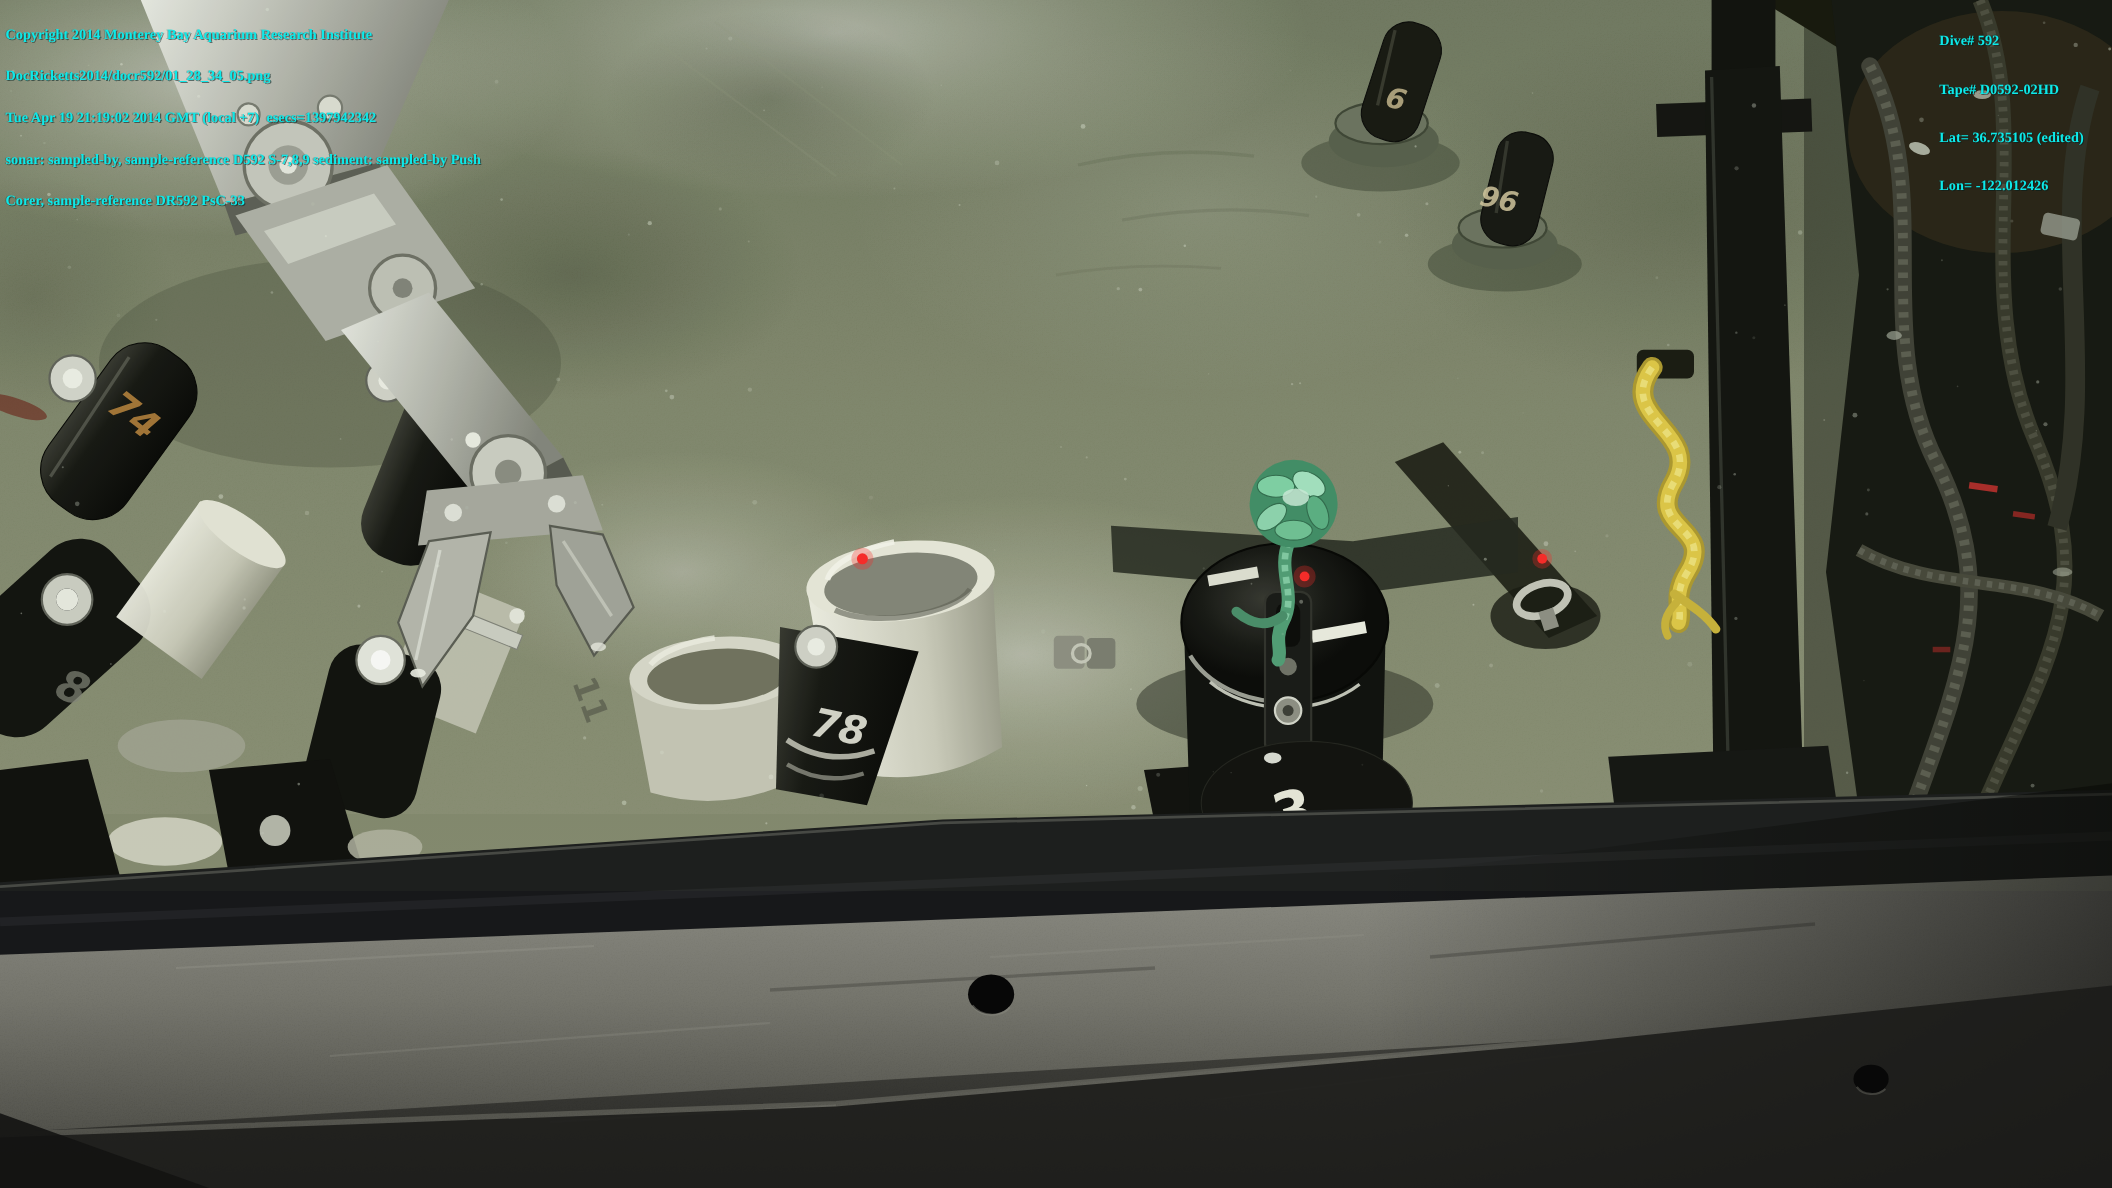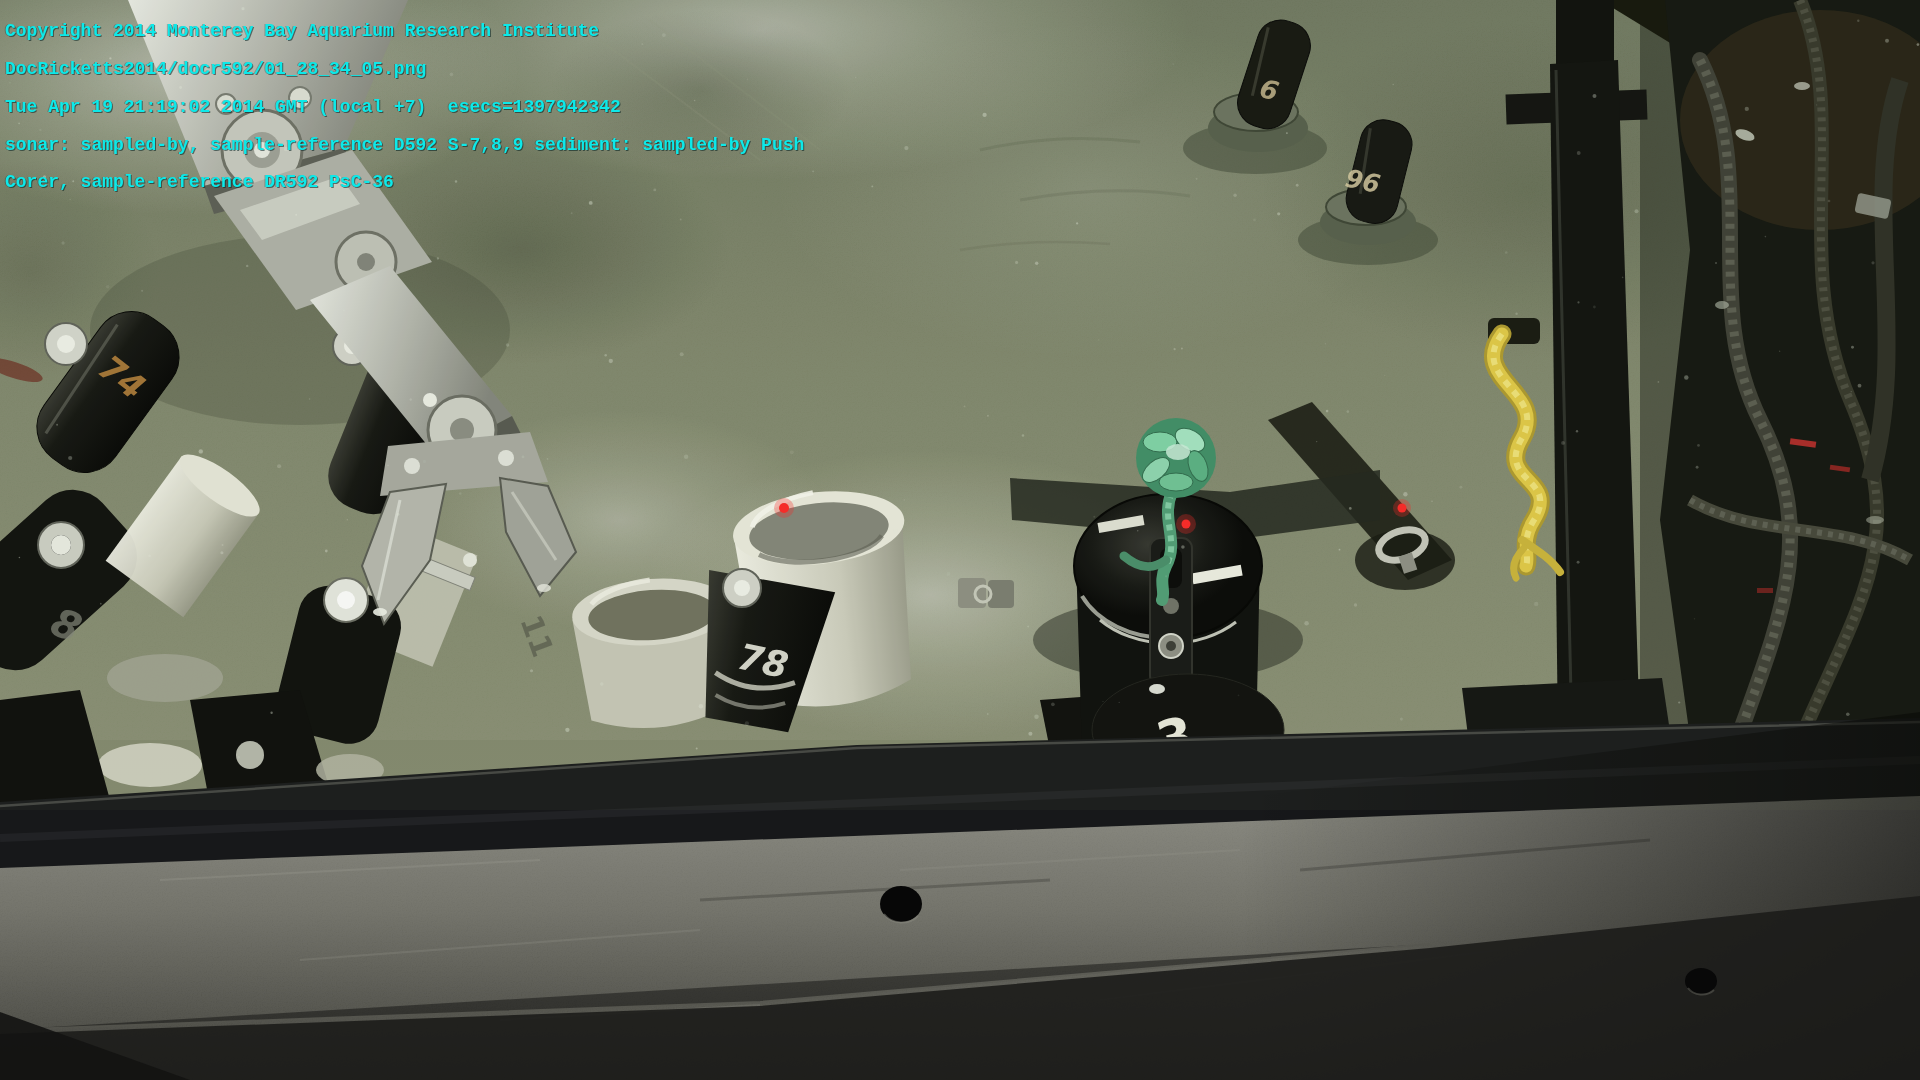--- a/index.html
+++ b/index.html
@@ -1,21 +1,21 @@
 <!DOCTYPE html>
 <html><head>
 <meta charset="utf-8">
 <style>
   html,body{margin:0;padding:0;background:#000;}
   #frame{position:relative;width:1920px;height:1080px;overflow:hidden;background:#6e7659;
          font-family:"Liberation Serif",serif;}
   #scene{position:absolute;left:0;top:0;width:1920px;height:1080px;display:block;}
   .ov{position:absolute;font-weight:700;white-space:pre;
       text-shadow:1px 1px 0 rgba(0,30,30,.55), -1px 0 0 rgba(0,30,30,.25);}
-  .tl{left:5px;top:0;font-size:18px;line-height:12.6px;font-family:Liberation Mono, monospace;}
+  .tl{left:5px;top:0;font-size:13px;line-height:12.6px;}
   .tr{left:1763px;top:1px;font-size:13px;line-height:14.6px;}
   .bl{left:5px;top:1059px;font-size:14px;line-height:16px;}
 </style>
 </head>
 <body>
 
 <div id="frame">
 <svg id="scene" viewBox="0 0 1920 1080" xmlns="http://www.w3.org/2000/svg">
   <defs>
     <radialGradient id="gHaze">
@@ -517,18 +517,24 @@
     </g>
   </g>
   <rect x="0" y="0" width="1920" height="810" fill="#6d7a5c" opacity=".07"></rect>
 </svg>
 
   <div class="ov tl" style="color: rgb(13, 233, 233);">
     <div>Copyright 2014 Monterey Bay Aquarium Research Institute</div>
     <div>DocRicketts2014/docr592/01_28_34_05.png</div>
     <div>Tue Apr 19 21:19:02 2014 GMT (local +7)  esecs=1397942342</div>
     <div>sonar: sampled-by, sample-reference D592 S-7,8,9 sediment: sampled-by Push</div>
-    <div>Corer, sample-reference DR592 PsC-36</div>
+    <div>Corer, sample-reference DR592 PsC-33</div>
+  </div>
+  <div class="ov tr" style="color: rgb(13, 233, 233);">
+    <div>Dive# 592</div>
+    <div>Tape# D0592-02HD</div>
+    <div>Lat= 36.735105 (edited)</div>
+    <div>Lon= -122.012426</div>
   </div>
   <div class="ov bl" style="color: rgb(13, 233, 233);">
     
   </div>
 </div>
 
 </body></html>

